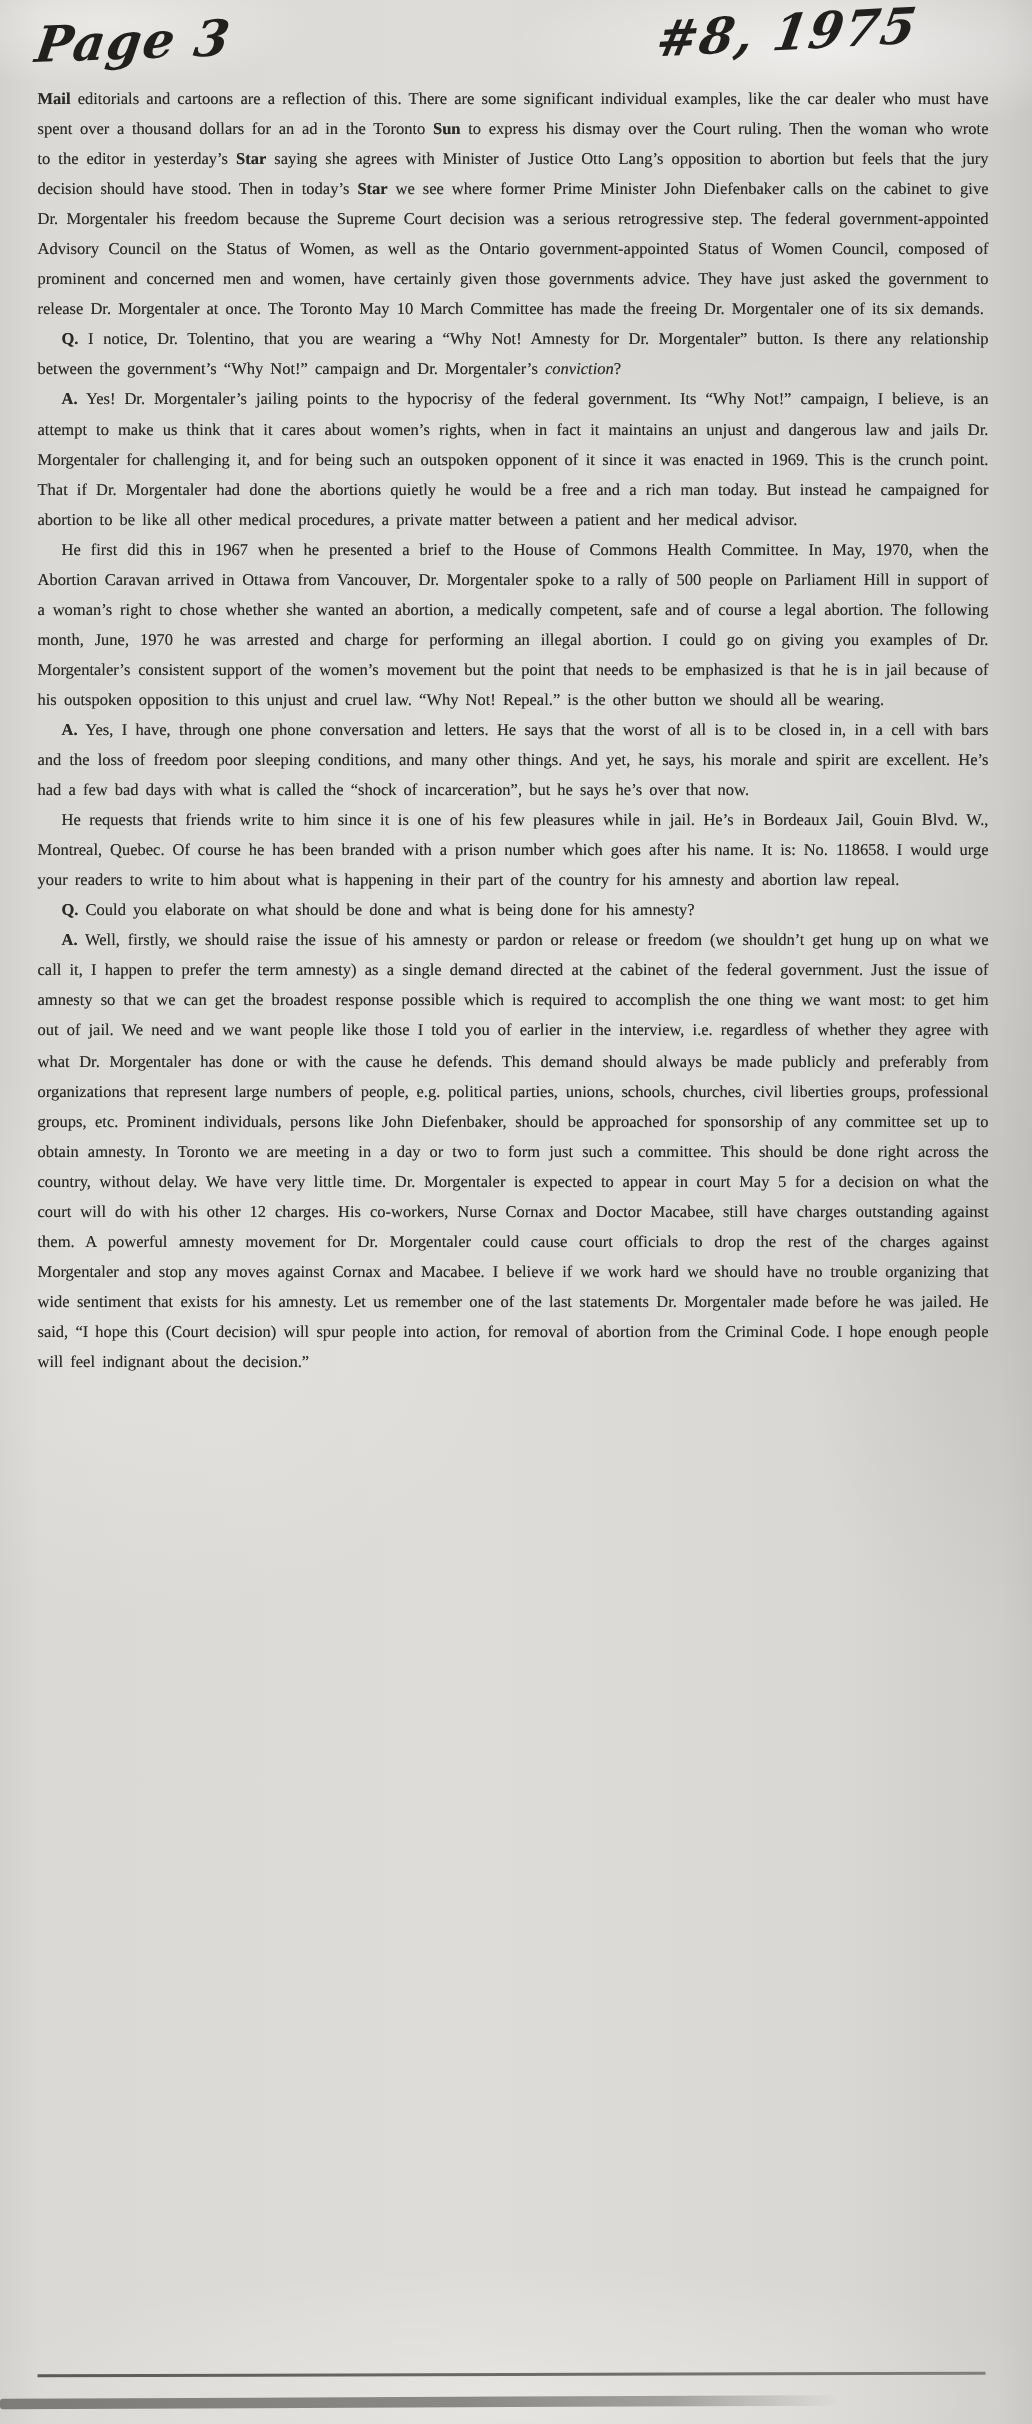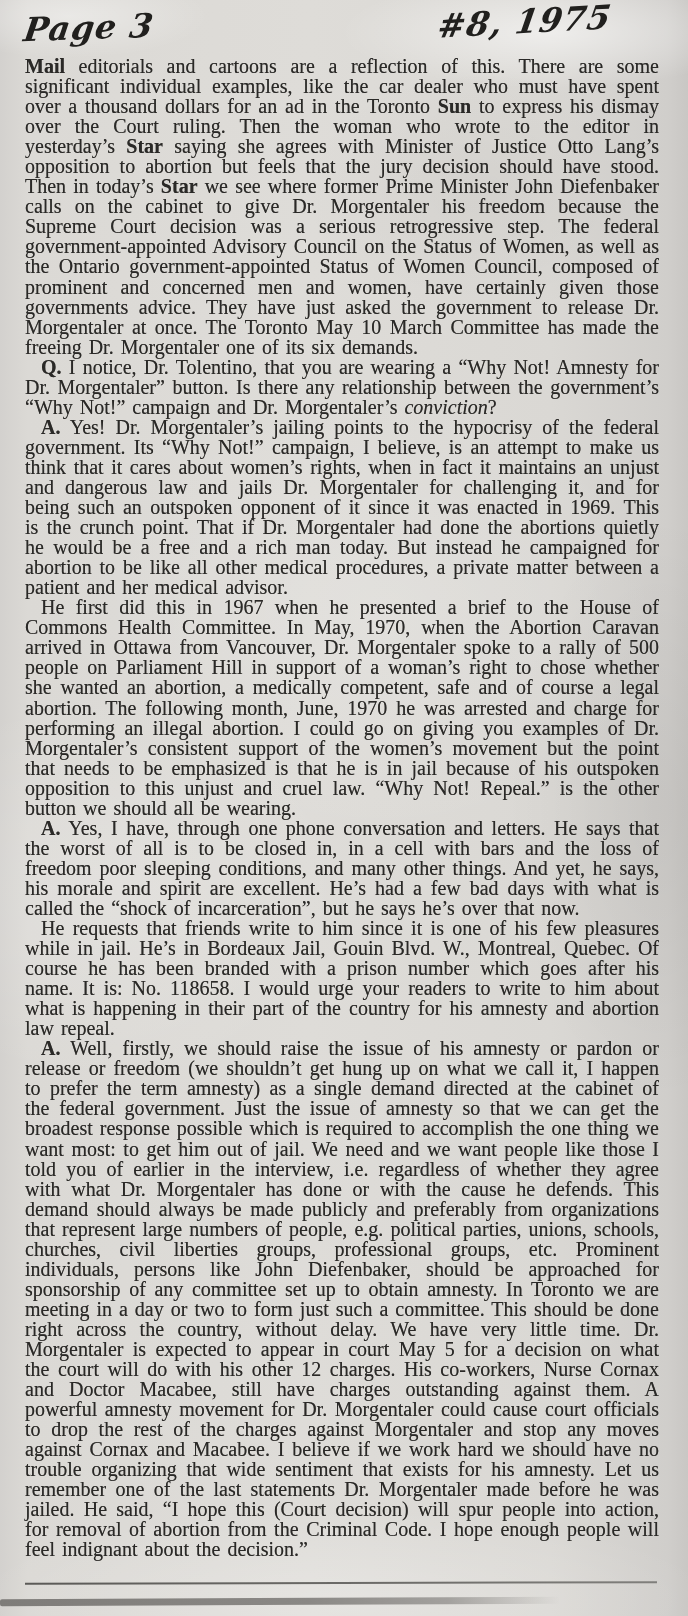--- a/index.html
+++ b/index.html
@@ -45,21 +45,21 @@
   }
   .hw-right {
     left: 438px; top: 2px;
     font-size: 33px;
     transform: rotate(-3deg) skewX(-12deg);
   }
   .article {
     position: absolute;
     left: 25px; top: 56px;
     width: 634px;
-    font-size: 20px;
+    font-size: 11px;
     line-height: 20.05px;
     color: #2a2927;
     text-align: justify;
     word-spacing: 2px;
     text-shadow: 0 0 0.4px rgba(40,38,35,0.55);
   }
   .article p { margin: 0; }
   .article p.indent { text-indent: 16px; }
   .article strong { font-weight: bold; }
   .article em { }
@@ -87,18 +87,19 @@
 
   <div class="hw hw-right">#8, 1975</div>
 
   <div class="article">
       <p><strong>Mail</strong> editorials and cartoons are a reflection of this. There are some significant individual examples, like the car dealer who must have spent over a thousand dollars for an ad in the Toronto <strong>Sun</strong> to express his dismay over the Court ruling. Then the woman who wrote to the editor in yesterday’s <strong>Star</strong> saying she agrees with Minister of Justice Otto Lang’s opposition to abortion but feels that the jury decision should have stood. Then in today’s <strong>Star</strong> we see where former Prime Minister John Diefenbaker calls on the cabinet to give Dr. Morgentaler his freedom because the Supreme Court decision was a serious retrogressive step. The federal government-appointed Advisory Council on the Status of Women, as well as the Ontario government-appointed Status of Women Council, composed of prominent and concerned men and women, have certainly given those governments advice. They have just asked the government to release Dr. Morgentaler at once. The Toronto May 10 March Committee has made the freeing Dr. Morgentaler one of its six demands.</p>
       <p class="indent"><strong>Q.</strong> I notice, Dr. Tolentino, that you are wearing a “Why Not! Amnesty for Dr. Morgentaler” button. Is there any relationship between the government’s “Why Not!” campaign and Dr. Morgentaler’s <em>conviction</em>?</p>
       <p class="indent"><strong>A.</strong> Yes! Dr. Morgentaler’s jailing points to the hypocrisy of the federal government. Its “Why Not!” campaign, I believe, is an attempt to make us think that it cares about women’s rights, when in fact it maintains an unjust and dangerous law and jails Dr. Morgentaler for challenging it, and for being such an outspoken opponent of it since it was enacted in 1969. This is the crunch point. That if Dr. Morgentaler had done the abortions quietly he would be a free and a rich man today. But instead he campaigned for abortion to be like all other medical procedures, a private matter between a patient and her medical advisor.</p>
       <p class="indent">He first did this in 1967 when he presented a brief to the House of Commons Health Committee. In May, 1970, when the Abortion Caravan arrived in Ottawa from Vancouver, Dr. Morgentaler spoke to a rally of 500 people on Parliament Hill in support of a woman’s right to chose whether she wanted an abortion, a medically competent, safe and of course a legal abortion. The following month, June, 1970 he was arrested and charge for performing an illegal abortion. I could go on giving you examples of Dr. Morgentaler’s consistent support of the women’s movement but the point that needs to be emphasized is that he is in jail because of his outspoken opposition to this unjust and cruel law. “Why Not! Repeal.” is the other button we should all be wearing.</p>
       <p class="indent"><strong>A.</strong> Yes, I have, through one phone conversation and letters. He says that the worst of all is to be closed in, in a cell with bars and the loss of freedom poor sleeping conditions, and many other things. And yet, he says, his morale and spirit are excellent. He’s had a few bad days with what is called the “shock of incarceration”, but he says he’s over that now.</p>
       <p class="indent">He requests that friends write to him since it is one of his few pleasures while in jail. He’s in Bordeaux Jail, Gouin Blvd. W., Montreal, Quebec. Of course he has been branded with a prison number which goes after his name. It is: No. 118658. I would urge your readers to write to him about what is happening in their part of the country for his amnesty and abortion law repeal.</p>
+      <p class="indent"><strong>Q.</strong> Could you elaborate on what should be done and what is being done for his amnesty?</p>
       <p class="indent"><strong>A.</strong> Well, firstly, we should raise the issue of his amnesty or pardon or release or freedom (we shouldn’t get hung up on what we call it, I happen to prefer the term amnesty) as a single demand directed at the cabinet of the federal government. Just the issue of amnesty so that we can get the broadest response possible which is required to accomplish the one thing we want most: to get him out of jail. We need and we want people like those I told you of earlier in the interview, i.e. regardless of whether they agree with what Dr. Morgentaler has done or with the cause he defends. This demand should always be made publicly and preferably from organizations that represent large numbers of people, e.g. political parties, unions, schools, churches, civil liberties groups, professional groups, etc. Prominent individuals, persons like John Diefenbaker, should be approached for sponsorship of any committee set up to obtain amnesty. In Toronto we are meeting in a day or two to form just such a committee. This should be done right across the country, without delay. We have very little time. Dr. Morgentaler is expected to appear in court May 5 for a decision on what the court will do with his other 12 charges. His co-workers, Nurse Cornax and Doctor Macabee, still have charges outstanding against them. A powerful amnesty movement for Dr. Morgentaler could cause court officials to drop the rest of the charges against Morgentaler and stop any moves against Cornax and Macabee. I believe if we work hard we should have no trouble organizing that wide sentiment that exists for his amnesty. Let us remember one of the last statements Dr. Morgentaler made before he was jailed. He said, “I hope this (Court decision) will spur people into action, for removal of abortion from the Criminal Code. I hope enough people will feel indignant about the decision.”</p>
     </div>
 
   <div class="rule-thin"></div>
   <div class="rule-thick"></div>
 </div>
 
 </body></html>

